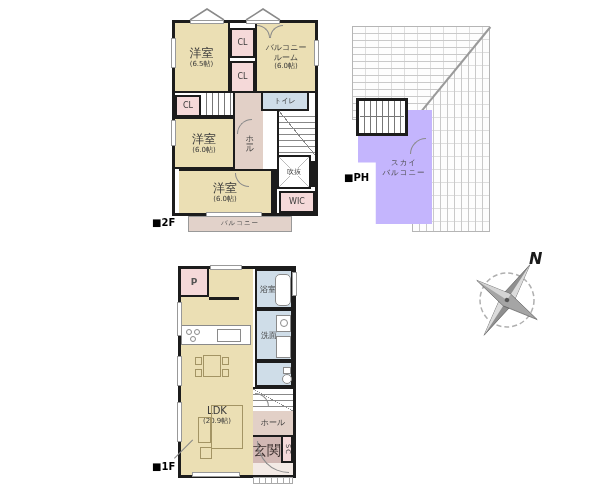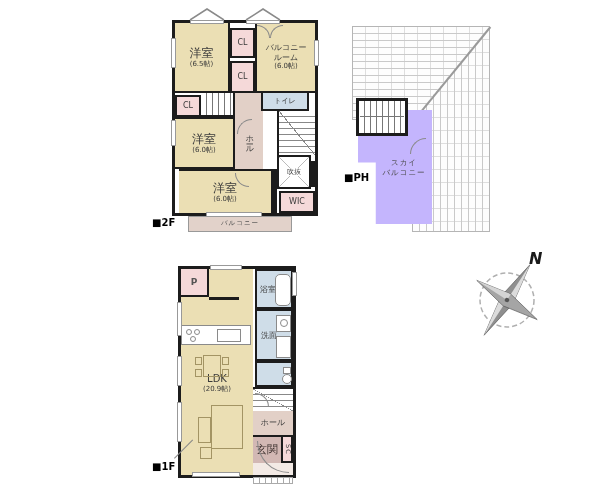--- a/index.html
+++ b/index.html
@@ -151,21 +151,21 @@
 
   <div class="floor-label" style="left:4px;top:172px;">■PH</div>
 </div>
 
 <div class="abs" style="left:0;top:258px;width:340px;height:240px;">
 
   <div class="outline" style="left:178px;top:8px;width:118px;height:212px;">
 
     <div class="room beige" style="left:0;top:0;width:72px;height:206px;justify-content:flex-start;">
       <div class="lab" style="left:10px;top:104px;width:52px;text-align:center;">
-        <div class="name" style="font-size:10px;">LDK</div>
+        <div class="name" style="font-size:10px;margin-top:32px;">LDK</div>
         <div class="size">(20.9帖)</div>
       </div>
     </div>
 
     <div class="room pinkc" style="left:0;top:0;width:28px;height:28px;border-right:2px solid #1c1c1c;border-bottom:2px solid #1c1c1c;">
       <div style="font-size:9px;font-weight:bold;color:#555;">P</div>
     </div>
     <div class="wallseg" style="left:28px;top:28px;width:30px;height:3px;"></div>
 
     <div class="fixt" style="left:0;top:56px;width:70px;height:20px;"></div>
@@ -199,21 +199,21 @@
       <div class="fixt" style="left:25px;top:11px;width:10px;height:10px;border-radius:50% 50% 50% 50%;"></div>
     </div>
 
     <div class="abs stairs-fan" style="left:72px;top:118px;width:40px;height:24px;border-top:2px solid #1c1c1c;"></div>
 
     <div class="room hallp" style="left:72px;top:142px;width:40px;height:24px;">
       <div style="font-size:8px;">ホール</div>
     </div>
 
     <div class="room mauve" style="left:72px;top:166px;width:28px;height:28px;border-top:2px solid #1c1c1c;">
-      <div style="font-size:11px;color:#3a2f2d;">玄関</div>
+      <div style="font-size:14px;color:#3a2f2d;">玄関</div>
     </div>
     <div class="room pinkc w2" style="left:100px;top:166px;width:12px;height:28px;">
       <div class="vert" style="font-size:6.5px;">SC</div>
     </div>
 
     <div class="abs" style="left:72px;top:194px;width:40px;height:12px;background:#f3eae5;"></div>
     <div class="arc arc-bl" style="left:76px;top:172px;width:32px;height:32px;"></div>
     <div class="arc arc-tr" style="left:74px;top:124px;width:14px;height:14px;"></div>
   </div>
 

